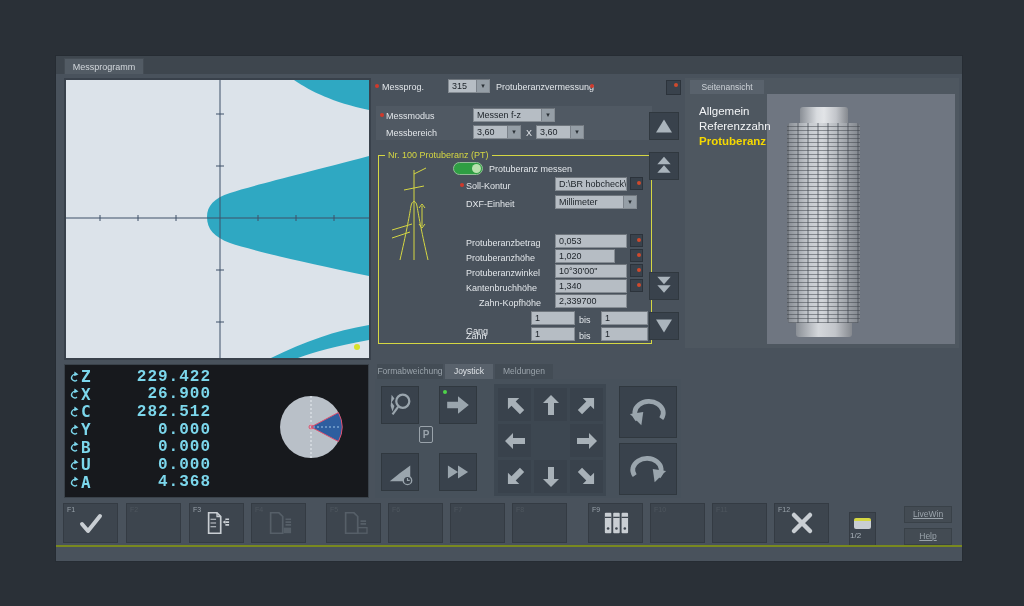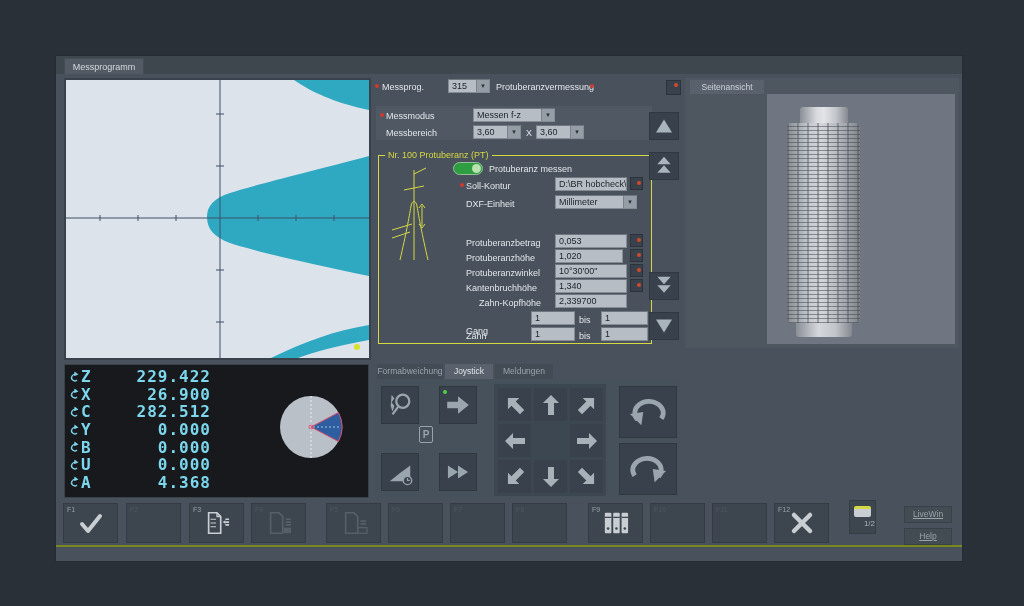--- a/index.html
+++ b/index.html
@@ -47,43 +47,43 @@
       repeating-linear-gradient(90deg,rgba(70,76,84,0.38) 0 2px,transparent 2px 10px),
       linear-gradient(90deg,#878c93,#c6cacf 30%,#d2d5d9 48%,#b4b8bd 70%,#80858c);}
   .hob .capb{margin:0 auto;width:56px;height:14px;border-radius:0 0 3px 3px;
     background:linear-gradient(90deg,#8a8f96,#d4d7db 40%,#c2c5ca 70%,#85898f);}
   
   .dro{position:absolute;left:8px;top:308px;width:305px;height:134px;background:#17191d;border:1px solid #3a424a;padding-top:3px;}
   .drorow{display:flex;align-items:center;height:17.6px;color:#7cd7ec;
     font-family:"DejaVu Sans Mono",monospace;font-weight:bold;font-size:16px;}
   .drorow .aic{width:12px;margin-left:4px;display:flex;}
   .drorow .axl{width:18px;}
-  .drorow .axv{width:112px;text-align:right;letter-spacing:1px;}
+  .drorow .axv{width:112px;text-align:right;letter-spacing:1px;font-family:Liberation Mono, monospace;}
   .pie{position:absolute;left:212px;top:28px;}
   
   .joy{position:absolute;left:319px;top:308px;width:306px;height:134px;}
   .jtab{position:absolute;top:0;height:15px;font-size:8.5px;line-height:15px;text-align:center;color:#9aa3ab;background:#434c55;}
   .jtab.active{background:#59626c;color:#dde1e5;}
   .jcontent{position:absolute;left:0;top:15px;width:306px;height:119px;background:#47515b;}
   .jbtn{position:absolute;width:38px;height:38px;background:#39424c;border:1px solid #30383f;
     display:flex;align-items:center;justify-content:center;}
   .jgrid{position:absolute;left:119px;top:5px;width:112px;height:112px;background:#3d4751;}
   .gcell{position:absolute;width:33px;height:33px;background:#39424c;display:flex;align-items:center;justify-content:center;}
   .rotbtn{position:absolute;left:244px;width:58px;height:52px;background:#39424c;border:1px solid #30383f;
     display:flex;align-items:center;justify-content:center;}
   .pbox{position:absolute;left:44px;top:47px;width:14px;height:17px;border:1px solid #9aa3ab;border-radius:2px;
     color:#9aa3ab;font-size:10px;font-weight:bold;text-align:center;line-height:15px;}
   .gdot{position:absolute;left:3px;top:3px;width:4px;height:4px;border-radius:50%;background:#4fd44a;}
   
   .fkey{position:absolute;top:447px;width:55px;height:40px;background:#3d454e;border:1px solid #343b43;
     display:flex;align-items:center;justify-content:center;}
   .fkey .fl{position:absolute;left:3px;top:2px;font-size:7px;color:#98a1aa;}
   .fkey.dim .fl{color:#4e565e;}
-  .pagebtn{position:absolute;left:793px;top:444px;width:27px;height:34px;background:#3d454e;border:1px solid #343b43;
-    color:#aab3bb;font-size:8px;text-align:right;}
+  .pagebtn{position:absolute;left:793px;top:456px;width:27px;height:34px;background:#3d454e;border:1px solid #343b43;
+    color:#aab3bb;font-size:8px;text-align:left;}
   .pageicon{margin:5px auto 2px;width:17px;height:11px;background:#c9ced3;border-radius:2px;border-top:3px solid #d5d743;}
   .minibtn{position:absolute;left:848px;width:48px;height:17px;background:#434b53;border:1px solid #394148;
     color:#9aa3ab;font-size:8.5px;line-height:15px;text-align:center;}
   .minibtn span{text-decoration:underline;text-decoration-thickness:1px;}
   
   .greenline{position:absolute;left:0;top:489px;width:100%;height:2px;background:#79891f;}
   .statusbar{position:absolute;left:0;top:491px;width:100%;height:16px;background:#2e353c;color:#c3c9ce;font-size:9px;line-height:16px;}
   .statusbar .smsg{position:absolute;left:8px;}
   .statusbar .sr{position:absolute;}
 </style>
@@ -163,21 +163,21 @@
       <span>Millimeter</span>
     </div>
 
     <span class="lbl" style="left:87px;top:82px">Protuberanzbetrag</span>
     <div class="fld" style="left:176px;top:78px;width:72px">
       <span>0,053</span>
     </div>
     <div class="warnbtn" style="left:251px;top:78px"></div>
 
     <span class="lbl" style="left:87px;top:97px">Protuberanzhöhe</span>
-    <div class="fld" style="left:176px;top:93px;width:68px">
+    <div class="fld" style="left:176px;top:93px;width:60px">
       <span>1,020</span>
     </div>
     <div class="warnbtn" style="left:251px;top:93px"></div>
 
     <span class="lbl" style="left:87px;top:112px">Protuberanzwinkel</span>
     <div class="fld" style="left:176px;top:108px;width:72px">
       <span>10°30'00"</span>
     </div>
     <div class="warnbtn" style="left:251px;top:108px"></div>
 
@@ -235,20 +235,25 @@
   </div>
 
   <div class="sidepanel">
     <div class="sidetab">Seitenansicht</div>
     <div class="viewport">
       <div class="hob">
         <div class="capt"></div>
         <div class="bod"></div>
         <div class="capb"></div>
       </div>
+    </div>
+    <div class="sidemenu">
+      <div class="mi">Allgemein</div>
+      <div class="mi">Referenzzahn</div>
+      <div class="mi active">Protuberanz</div>
     </div>
   </div>
 
   <div class="dro">
     <div class="drorow">
       <span class="aic">
           <svg width="10" height="12" viewBox="0 0 10 12">
             <path d="M7.5,4 A3.2,3.2 0 1 0 8,9" fill="none" stroke="#7cd7ec" stroke-width="1.3"></path>
             <path d="M5.5,0.5 L9.5,3.5 L5,5 Z" fill="#7cd7ec"></path>
           </svg>

